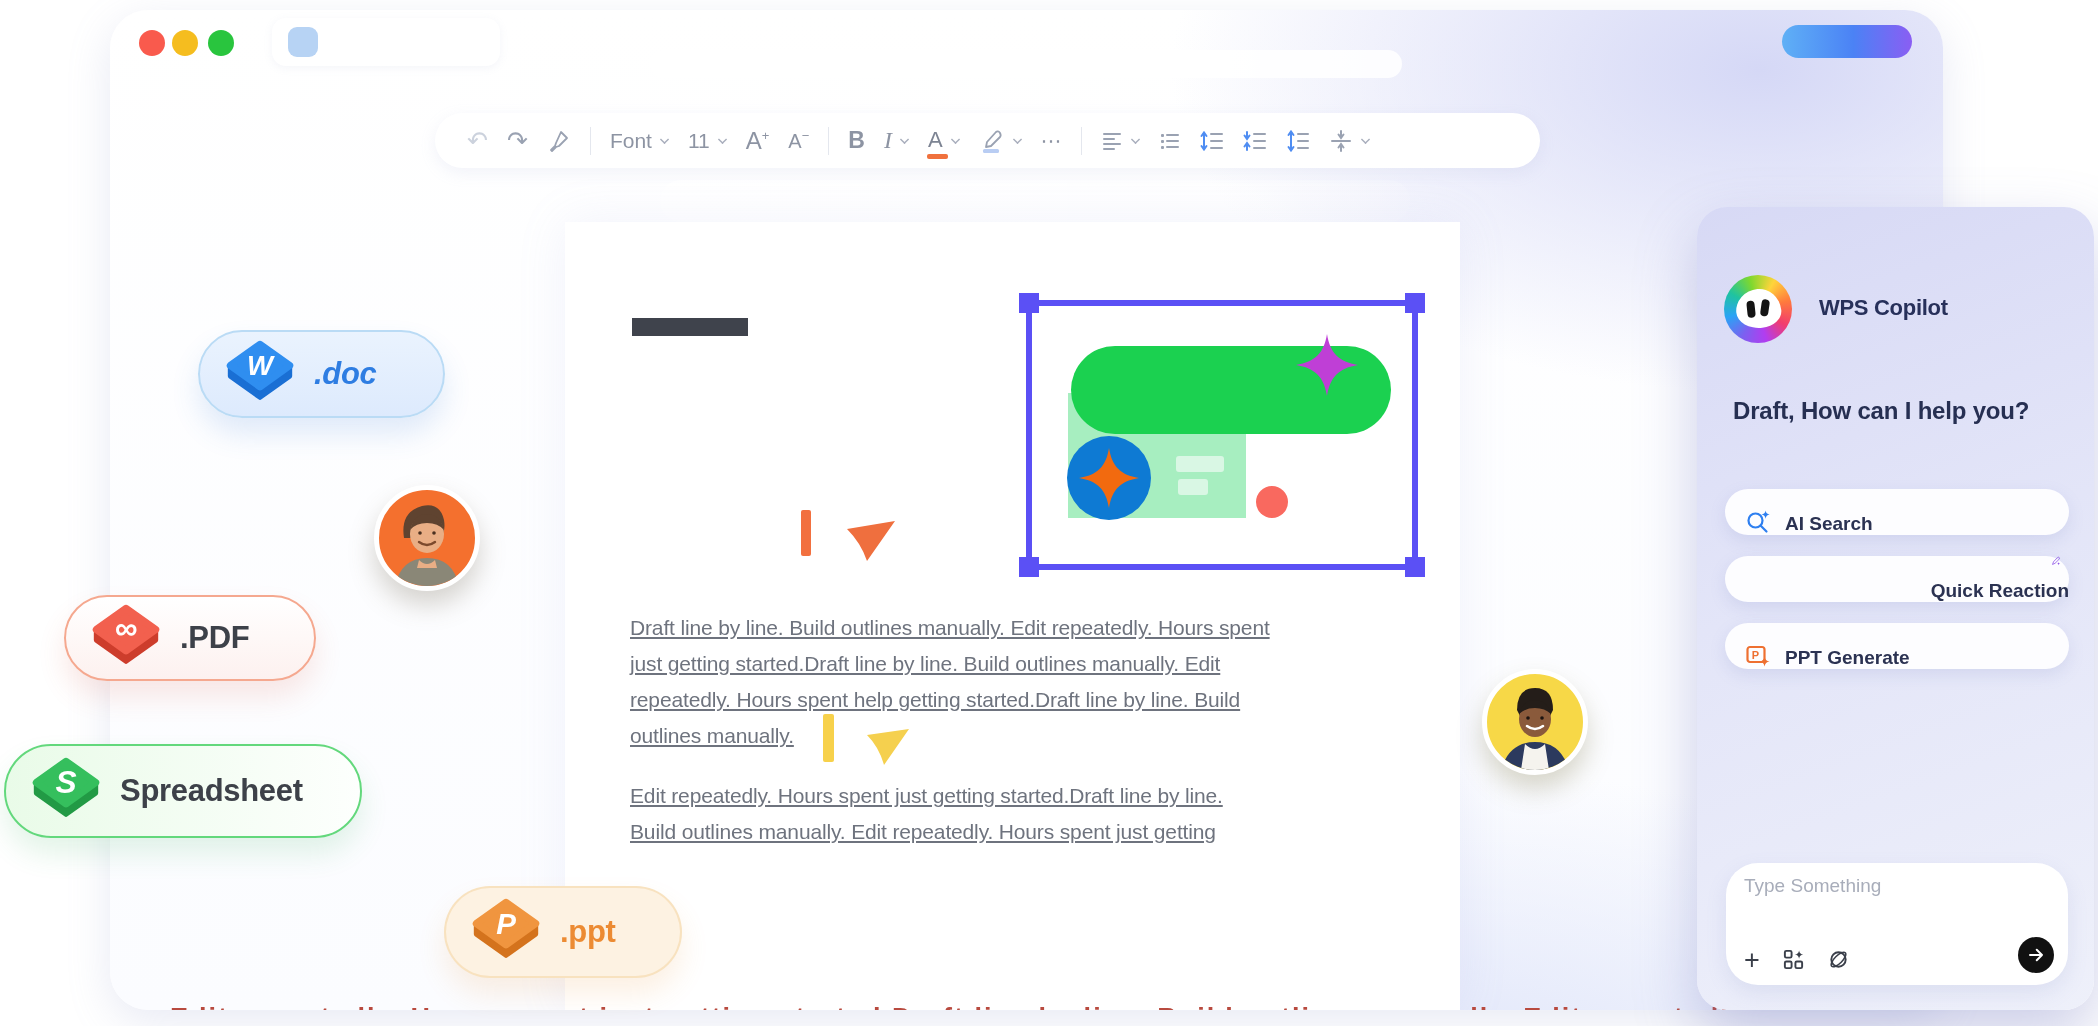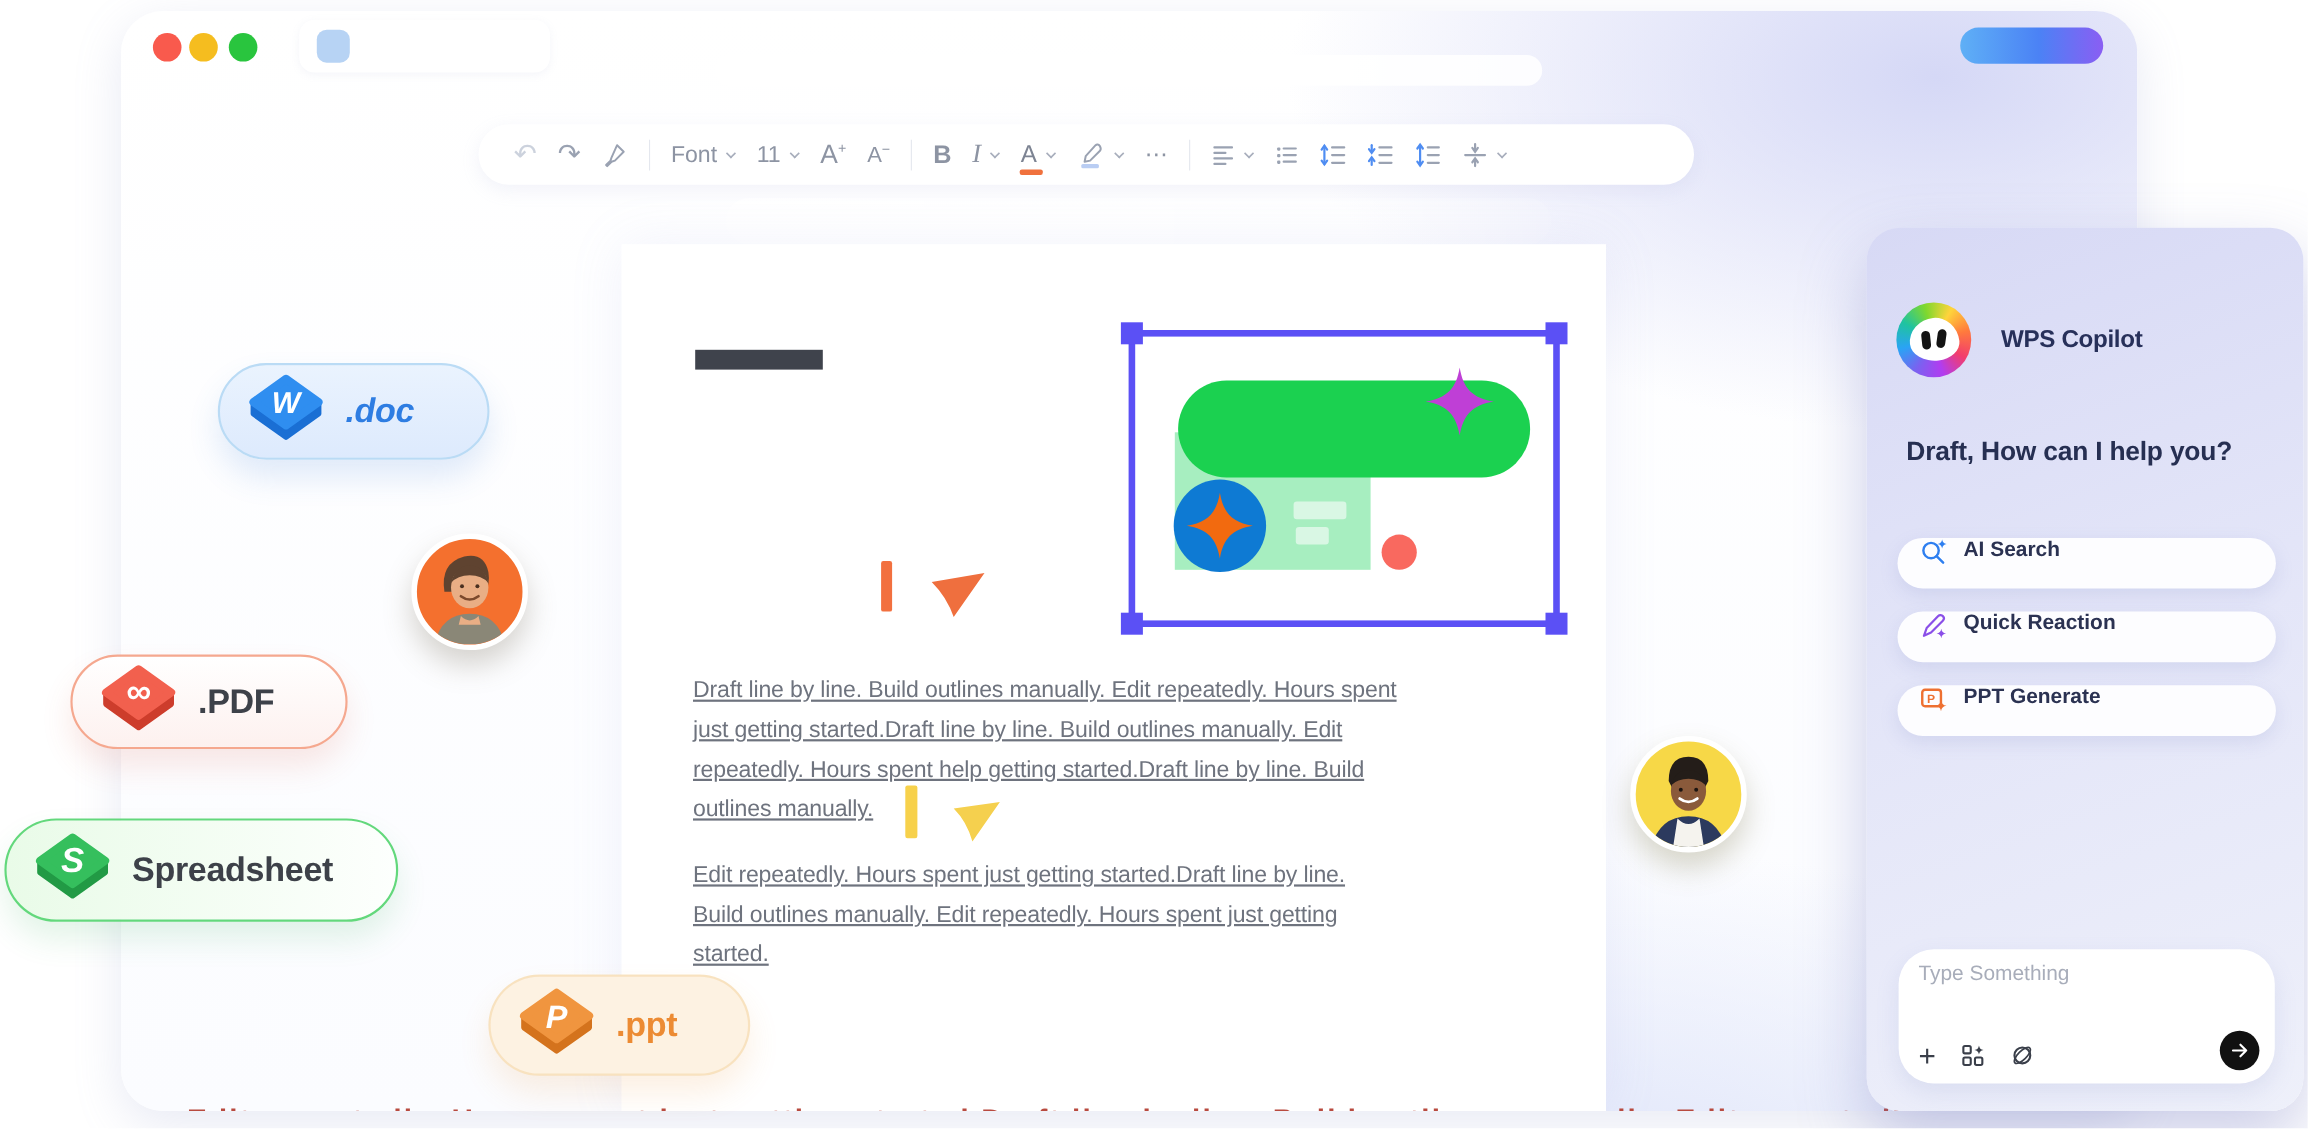--- a/index.html
+++ b/index.html
@@ -98,23 +98,23 @@
     box-shadow:0 26px 60px rgba(110,115,190,.35);
   }
   .cp-logo { position:absolute; left:27px; top:68px; width:68px; height:68px; border-radius:50%;
     background:conic-gradient(from 210deg, #7b61f0, #2aa3f5, #1fc3a0, #7fd82e, #ffd43b, #ff7a3d, #f23d6d, #b13df0, #7b61f0); }
   .cp-face { position:absolute; left:12px; top:14px; width:45px; height:39px; background:#ffffff; border-radius:52% 48% 46% 54%/55% 60% 40% 45%; transform:rotate(-6deg); }
   .cp-eye { position:absolute; top:11px; width:8px; height:17px; background:#141414; border-radius:4px; }
   .cp-eye.l { left:11px; } .cp-eye.r { left:25px; transform:rotate(14deg); }
   .cp-title { position:absolute; left:122px; top:88px; font-size:22px; font-weight:800; color:#27305a; letter-spacing:-0.3px; }
   .cp-greet { position:absolute; left:36px; top:190px; font-size:24px; font-weight:800; color:#262f52; letter-spacing:-0.2px; }
   .cp-action { position:absolute; left:28px; width:344px; height:46px; border-radius:23px; background:#fdfdff;
-    box-shadow:0 6px 16px rgba(130,140,200,.18); display:flex; align-items:flex-start; gap:14px; padding-left:20px; cursor:pointer; }
+    box-shadow:0 6px 16px rgba(130,140,200,.18); display:flex; align-items:flex-end; gap:14px; padding-left:20px; cursor:pointer; }
   .cp-action .lbl { font-size:19px; font-weight:700; color:#2b3252; }
-  .act-1 { top:282px; } .act-2 { top:349px; } .act-3 { top:416px; }
+  .act-1 { top:282px; } .act-2 { top:349px;flex-direction:column; } .act-3 { top:416px; }
   .cp-input { position:absolute; left:29px; top:656px; width:342px; height:122px; border-radius:32px; background:#ffffff; box-shadow:0 8px 20px rgba(130,140,200,.16); }
   .cp-input textarea { position:absolute; left:18px; top:12px; width:300px; height:58px; border:none; outline:none; resize:none; font-family:"Liberation Sans",sans-serif; font-size:19px; color:#3a3f4a; background:transparent; }
   .cp-input textarea::placeholder { color:#a8adba; }
   .cp-tools { position:absolute; left:18px; bottom:14px; display:flex; align-items:center; gap:22px; }
   .cp-plus { font-size:27px; color:#3a3f4a; line-height:22px; font-weight:400; }
   .cp-send { position:absolute; right:14px; bottom:12px; width:36px; height:36px; border-radius:50%; background:#111111; display:flex; align-items:center; justify-content:center; }
 </style>
 </head>
 <body>
 
@@ -293,21 +293,20 @@
         <div>repeatedly. Hours spent help getting started.Draft line by line. Build</div>
         <div>outlines manually.</div>
       </div>
       <div class="caret-yellow"></div>
       <svg class="cursor-arrow" style="left:300px; top:505px;" width="46" height="42" viewBox="0 0 46 42">
         <path d="M2 8 L44 2 L19 38 Q14 20 2 8Z" fill="#f5d04e"></path>
       </svg>
       <div class="bodytext par2">
         <div>Edit repeatedly. Hours spent just getting started.Draft line by line.</div>
         <div>Build outlines manually. Edit repeatedly. Hours spent just getting</div>
-        <div>started.</div>
       </div>
     </div>
 
     <div class="marquee">Edit repeatedly. Hours spent just getting started.Draft line by line. Build outlines manually. Edit repeatedly. Hours spent just getting started.Draft line by line. Build outlines manually. Edit repeatedly. Hours spent just getting started.Draft line by line. Build outlines manually.</div>
   </div>
 
   <div class="badge badge-doc">
     <svg class="cube" viewBox="0 0 72 64">
       <path d="M8 26 L8 34 L36 54 L64 34 L64 26 L36 46 Z" fill="#1a6fd4" stroke="#1a6fd4" stroke-width="5" stroke-linejoin="round"></path>
       <path d="M36 4 L64 24 L36 44 L8 24 Z" fill="#2f8ef0" stroke="#2f8ef0" stroke-width="7" stroke-linejoin="round"></path>

